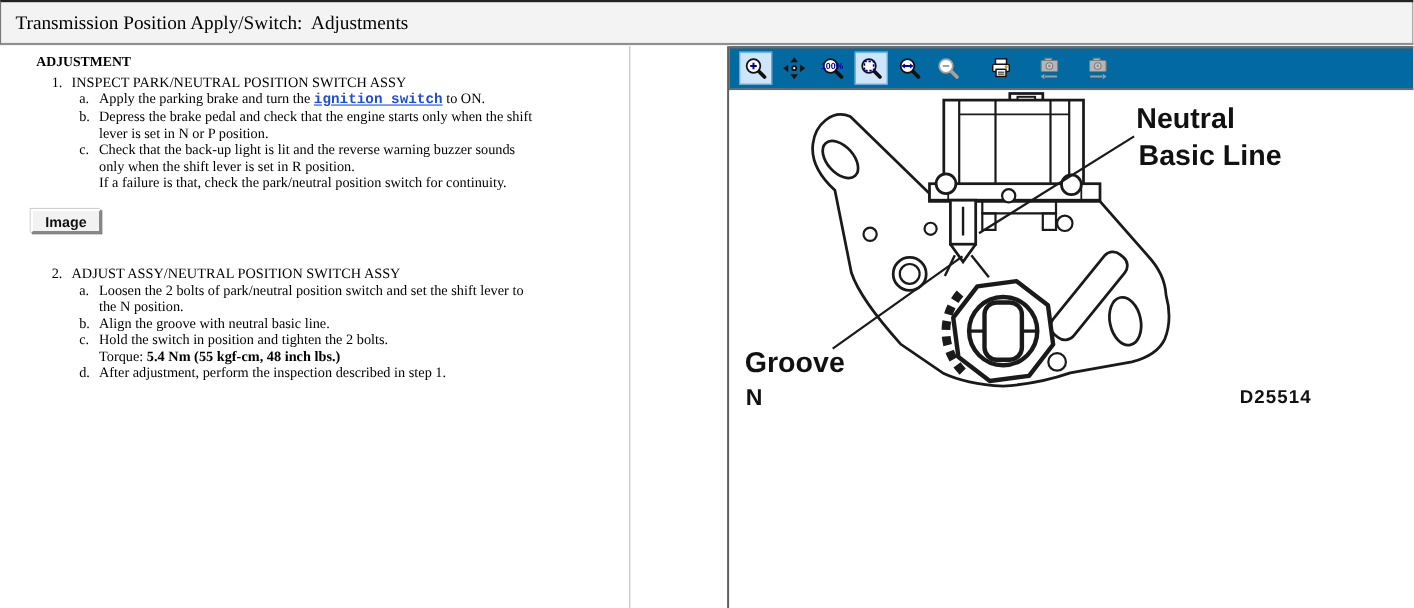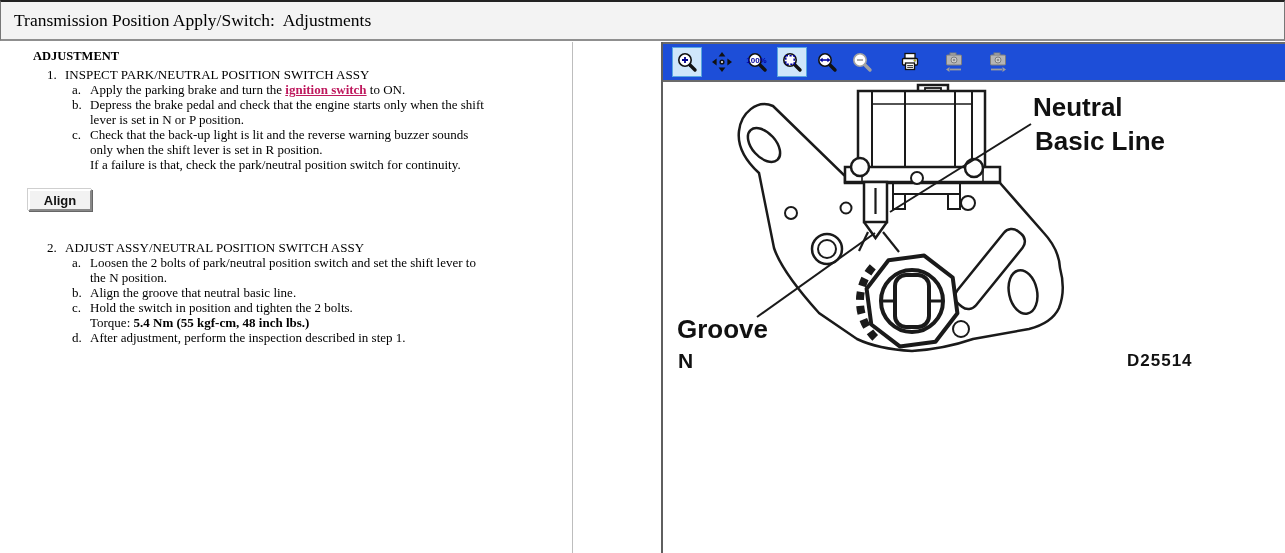--- a/index.html
+++ b/index.html
@@ -44,21 +44,21 @@
     font:bold 13px "Liberation Sans",sans-serif; color:#111;
     background:#f2f2f2;
     border-top:2px solid #fff; border-left:2px solid #fff;
     border-right:2px solid #888; border-bottom:2px solid #888;
     box-shadow:1px 1px 0 #666, -1px -1px 0 #cfcfcf;
     text-align:center; line-height:17px; cursor:pointer;
   }
 
   
   .toolbar{
-    height:40px; background:#1d4ed8;
+    height:40px; background:#0369a1;
     border-top:2px solid #6b6b6b; border-bottom:2px solid #6b6b6b;
     display:flex; align-items:center; padding-left:9px;
   }
   .tbtn{
     width:30px; height:30px; flex:none;
     display:flex; align-items:center; justify-content:center;
     background:transparent; border:1px solid transparent; padding:0;
     margin-right:5px; cursor:pointer;
   }
   .tbtn.active{ background:var(--sel-bg,#cfe6fa); border-color:var(--sel-bd,#58a6e0); }
@@ -81,54 +81,54 @@
     <div class="sec-heading">ADJUSTMENT</div>
 
     <div class="step">
       <span class="step-num">1.</span>
       <div class="step-body">
         <div>INSPECT PARK/NEUTRAL POSITION SWITCH ASSY</div>
 
         <div class="substep">
           <span class="letter">a.</span>
           <div class="sub-text">
-            <span>Apply the parking brake and turn the </span><a class="doc-link" href="#" style="color: #be185d;">ignition switch</a><span> to ON.</span>
+            <span>Apply the parking brake and turn the </span><a class="doc-link" href="#" style="color: #1d4ed8; font-family: Liberation Mono, monospace;">ignition switch</a><span> to ON.</span>
           </div>
         </div>
 
         <div class="substep">
           <span class="letter">b.</span>
           <div class="sub-text">Depress the brake pedal and check that the engine starts only when the shift lever is set in N or P position.</div>
         </div>
 
         <div class="substep">
           <span class="letter">c.</span>
           <div class="sub-text">
             <div>Check that the back-up light is lit and the reverse warning buzzer sounds only when the shift lever is set in R position.</div>
             <div>If a failure is that, check the park/neutral position switch for continuity.</div>
           </div>
         </div>
       </div>
     </div>
 
-    <button class="image-button">Align</button>
+    <button class="image-button">Image</button>
 
     <div class="step step2">
       <span class="step-num">2.</span>
       <div class="step-body">
         <div>ADJUST ASSY/NEUTRAL POSITION SWITCH ASSY</div>
 
         <div class="substep">
           <span class="letter">a.</span>
           <div class="sub-text">Loosen the 2 bolts of park/neutral position switch and set the shift lever to the N position.</div>
         </div>
 
         <div class="substep">
           <span class="letter">b.</span>
-          <div class="sub-text">Align the groove that neutral basic line.</div>
+          <div class="sub-text">Align the groove with neutral basic line.</div>
         </div>
 
         <div class="substep">
           <span class="letter">c.</span>
           <div class="sub-text">
             <div>Hold the switch in position and tighten the 2 bolts.</div>
             <div class="torque"><span>Torque: </span><b>5.4 Nm (55 kgf-cm, 48 inch lbs.)</b></div>
           </div>
         </div>
 

